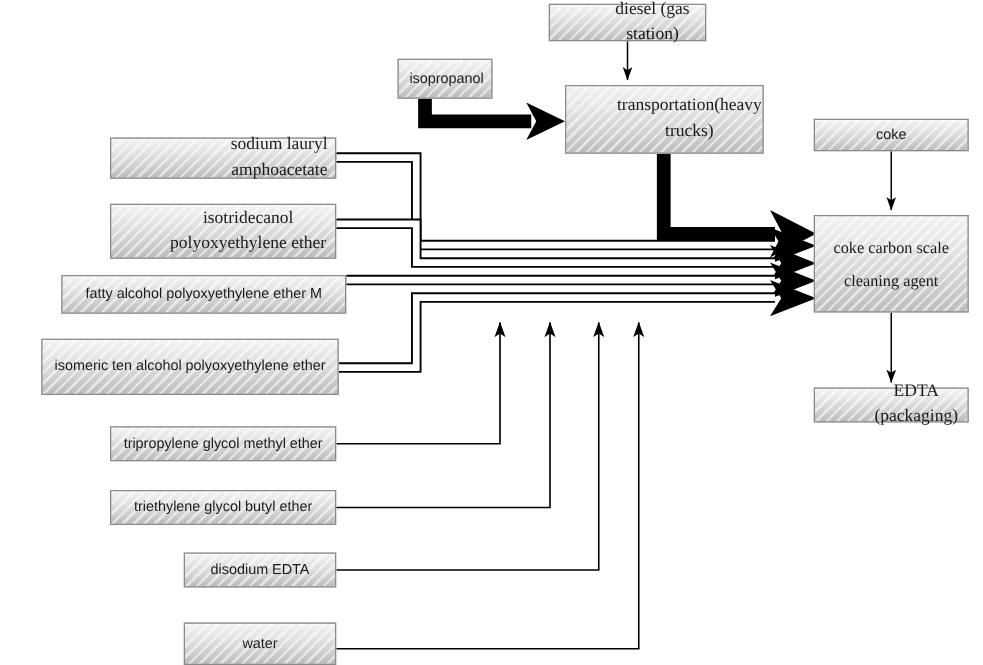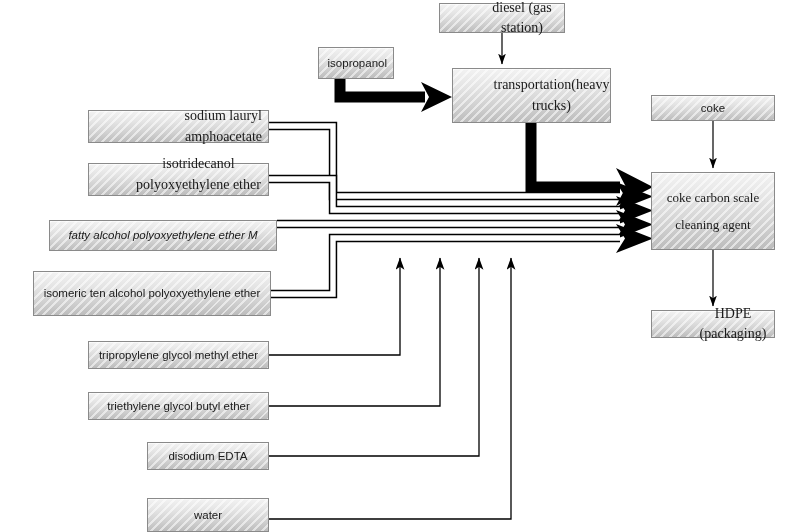--- a/index.html
+++ b/index.html
@@ -121,32 +121,32 @@
   <div class="node sans" style="left:651px;top:95px;width:124px;height:26px;">
     <span>coke</span>
   </div>
 
   <div class="node serif-lg" style="left:651px;top:172px;width:124px;height:78px;">
     <span style="white-space:pre-line;line-height:2.1;">coke carbon scale
 cleaning agent</span>
   </div>
 
   <div class="node serif" style="left:651px;top:310px;width:124px;height:28px;">
-    <span>HDPE (packaging)</span>
+    <span>EDTA (packaging)</span>
   </div>
 
   <div class="node serif" style="left:88px;top:110px;width:181px;height:33px;text-align:right;">
     <span>sodium lauryl amphoacetate</span>
   </div>
 
-  <div class="node serif" style="left:88px;top:163px;width:181px;height:33px;align-items:flex-end;">
+  <div class="node serif" style="left:88px;top:163px;width:181px;height:44px;">
     <span>isotridecanol polyoxyethylene ether</span>
   </div>
 
-  <div class="node sans" style="left:49px;top:220px;width:228px;height:31px;font-style:italic;">
+  <div class="node sans" style="left:49px;top:220px;width:228px;height:31px;">
     <span>fatty alcohol polyoxyethylene ether M</span>
   </div>
 
   <div class="node sans" style="left:88px;top:341px;width:181px;height:28px;">
     <span>tripropylene glycol methyl ether</span>
   </div>
 
   <div class="node sans" style="left:33px;top:271px;width:238px;height:45px;">
     <span>isomeric ten alcohol polyoxyethylene ether</span>
   </div>

